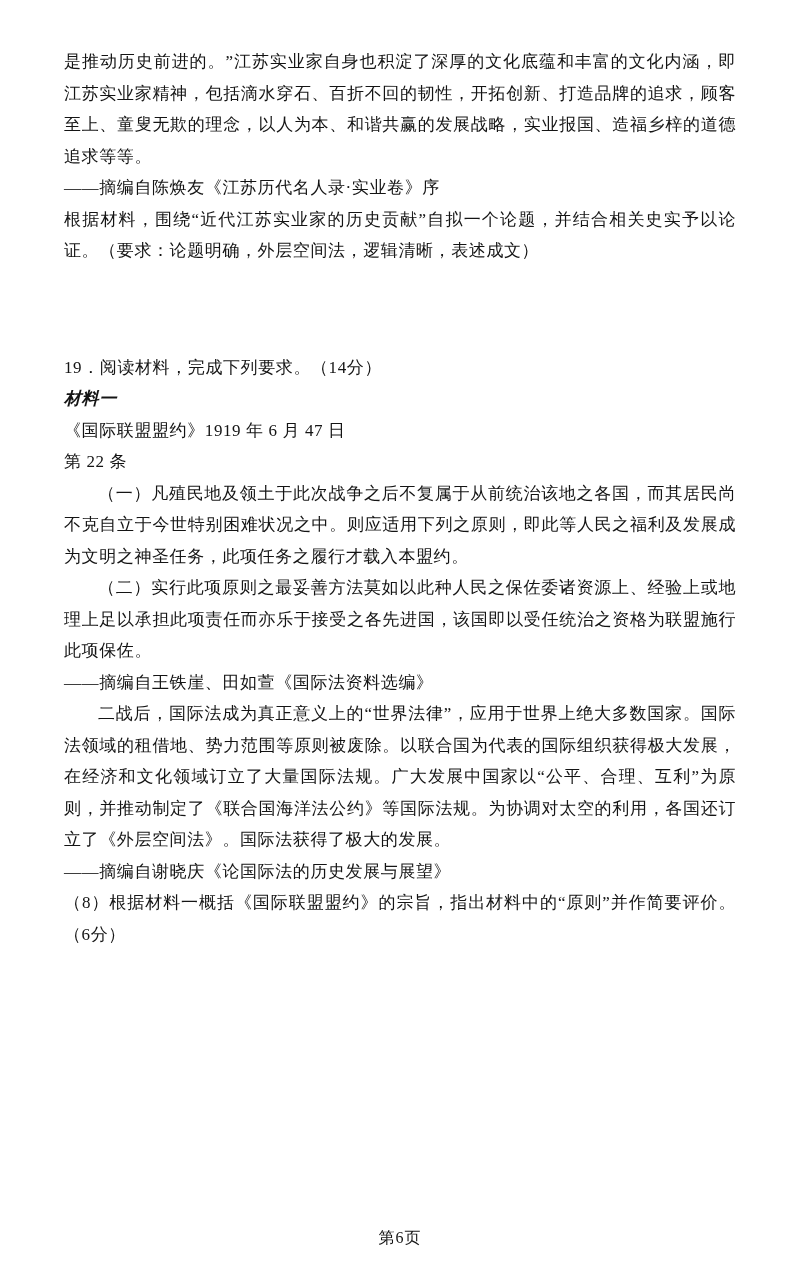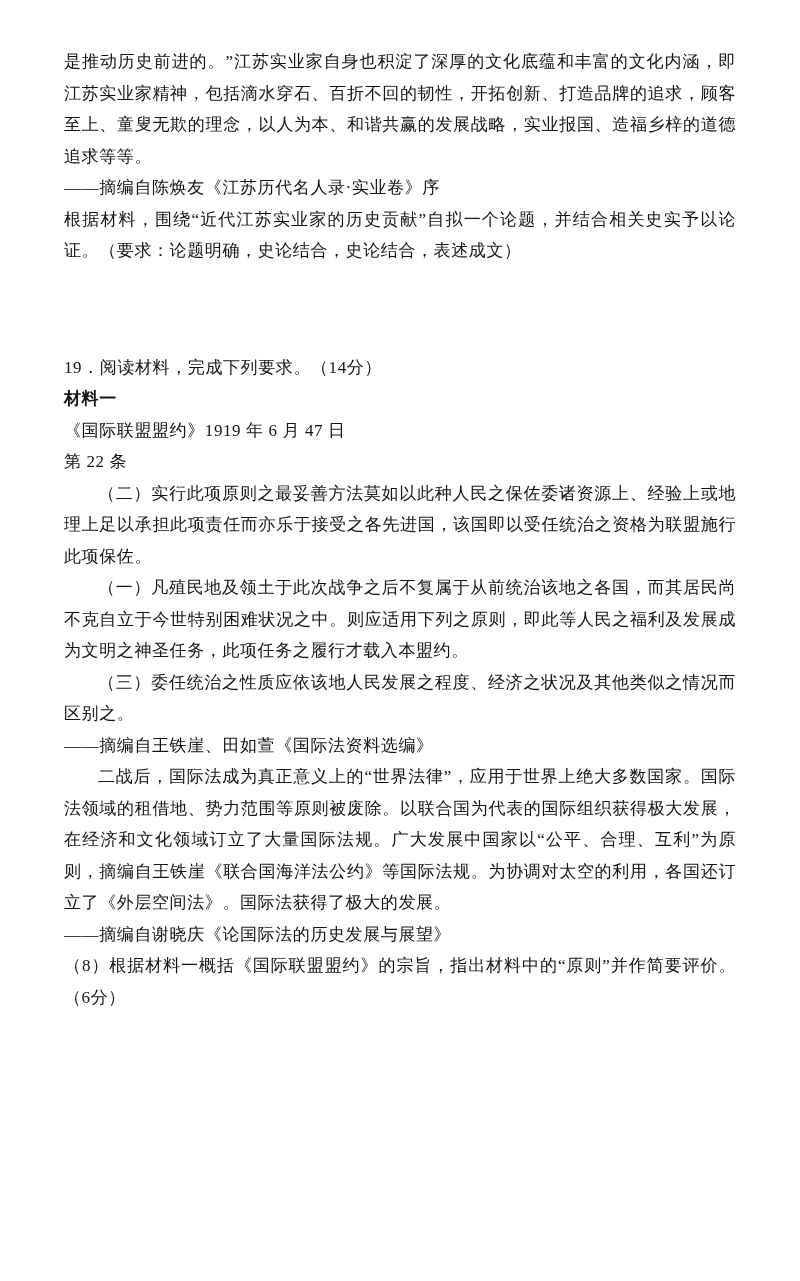--- a/index.html
+++ b/index.html
@@ -31,20 +31,21 @@
   }
   .hang {
     padding-left: 2em;
     text-indent: -2em;
   }
   .source {
     text-align: right;
   }
   .bold {
     font-weight: bold;
+    font-style: italic;
   }
   .q-heading {
     margin-top: 85px !important;
   }
   .q2 {
     margin-top: 48px !important;
   }
   .footer {
     position: absolute;
     left: 0;
@@ -56,31 +57,31 @@
     color: #141414;
   }
 </style>
 </head>
 <body>
 
 <div class="page">
 
   <p>是推动历史前进的。”江苏实业家自身也积淀了深厚的文化底蕴和丰富的文化内涵，即江苏实业家精神，包括滴水穿石、百折不回的韧性，开拓创新、打造品牌的追求，顾客至上、童叟无欺的理念，以人为本、和谐共赢的发展战略，实业报国、造福乡梓的道德追求等等。</p>
   <p class="source">——摘编自陈焕友《江苏历代名人录·实业卷》序</p>
-  <p>根据材料，围绕“近代江苏实业家的历史贡献”自拟一个论题，并结合相关史实予以论证。（要求：论题明确，史论结合，史论结合，表述成文）</p>
+  <p>根据材料，围绕“近代江苏实业家的历史贡献”自拟一个论题，并结合相关史实予以论证。（要求：论题明确，外层空间法，逻辑清晰，表述成文）</p>
 
   <p class="q-heading">19．阅读材料，完成下列要求。（14分）</p>
 
   <p class="bold">材料一</p>
   <p>《国际联盟盟约》1919 年 6 月 47 日</p>
   <p>第 22 条</p>
+  <p class="indent">（一）凡殖民地及领土于此次战争之后不复属于从前统治该地之各国，而其居民尚不克自立于今世特别困难状况之中。则应适用下列之原则，即此等人民之福利及发展成为文明之神圣任务，此项任务之履行才载入本盟约。</p>
   <p class="indent">（二）实行此项原则之最妥善方法莫如以此种人民之保佐委诸资源上、经验上或地理上足以承担此项责任而亦乐于接受之各先进国，该国即以受任统治之资格为联盟施行此项保佐。</p>
-  <p class="indent">（一）凡殖民地及领土于此次战争之后不复属于从前统治该地之各国，而其居民尚不克自立于今世特别困难状况之中。则应适用下列之原则，即此等人民之福利及发展成为文明之神圣任务，此项任务之履行才载入本盟约。</p>
-  <p class="indent">（三）委任统治之性质应依该地人民发展之程度、经济之状况及其他类似之情况而区别之。</p>
   <p class="source">——摘编自王铁崖、田如萱《国际法资料选编》</p>
 
-  <p class="indent">二战后，国际法成为真正意义上的“世界法律”，应用于世界上绝大多数国家。国际法领域的租借地、势力范围等原则被废除。以联合国为代表的国际组织获得极大发展，在经济和文化领域订立了大量国际法规。广大发展中国家以“公平、合理、互利”为原则，摘编自王铁崖《联合国海洋法公约》等国际法规。为协调对太空的利用，各国还订立了《外层空间法》。国际法获得了极大的发展。</p>
+  <p class="indent">二战后，国际法成为真正意义上的“世界法律”，应用于世界上绝大多数国家。国际法领域的租借地、势力范围等原则被废除。以联合国为代表的国际组织获得极大发展，在经济和文化领域订立了大量国际法规。广大发展中国家以“公平、合理、互利”为原则，并推动制定了《联合国海洋法公约》等国际法规。为协调对太空的利用，各国还订立了《外层空间法》。国际法获得了极大的发展。</p>
   <p class="source">——摘编自谢晓庆《论国际法的历史发展与展望》</p>
 
   <p>（8）根据材料一概括《国际联盟盟约》的宗旨，指出材料中的“原则”并作简要评价。（6分）</p>
 
+  <div class="footer">第6页</div>
 
 </div>
 
 </body></html>

